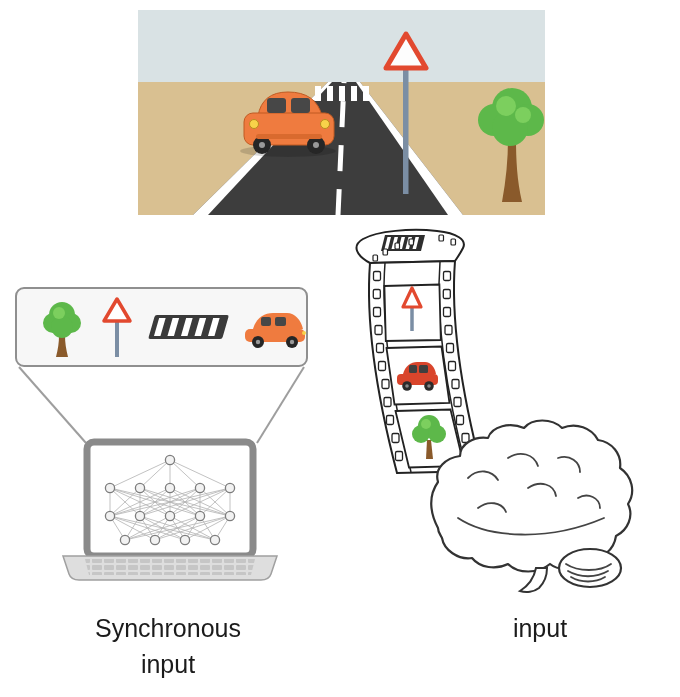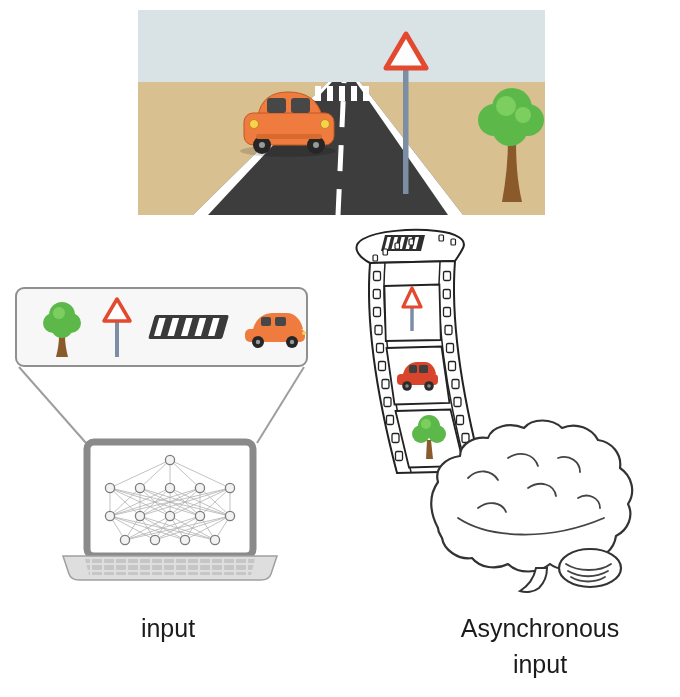--- a/index.html
+++ b/index.html
@@ -283,20 +283,20 @@
       <path d="M120,70 C132,62 146,66 148,78"></path>
       <path d="M170,80 C180,74 192,80 192,90"></path>
       <path d="M50,100 C80,120 140,124 196,100"></path>
       <path d="M158,146 C170,154 192,154 203,146"></path>
       <path d="M160,153 C172,160 188,160 200,153"></path>
       <path d="M163,159 C173,165 187,165 197,159"></path>
     </g>
   </svg>
 
   <div class="caption" style="left:58px;top:610px">
+    <span>Synchronous</span>
     <span>input</span>
   </div>
   <div class="caption" style="left:430px;top:610px">
-    <span>Asynchronous</span>
     <span>input</span>
   </div>
 
 </div>
 
 </body></html>

